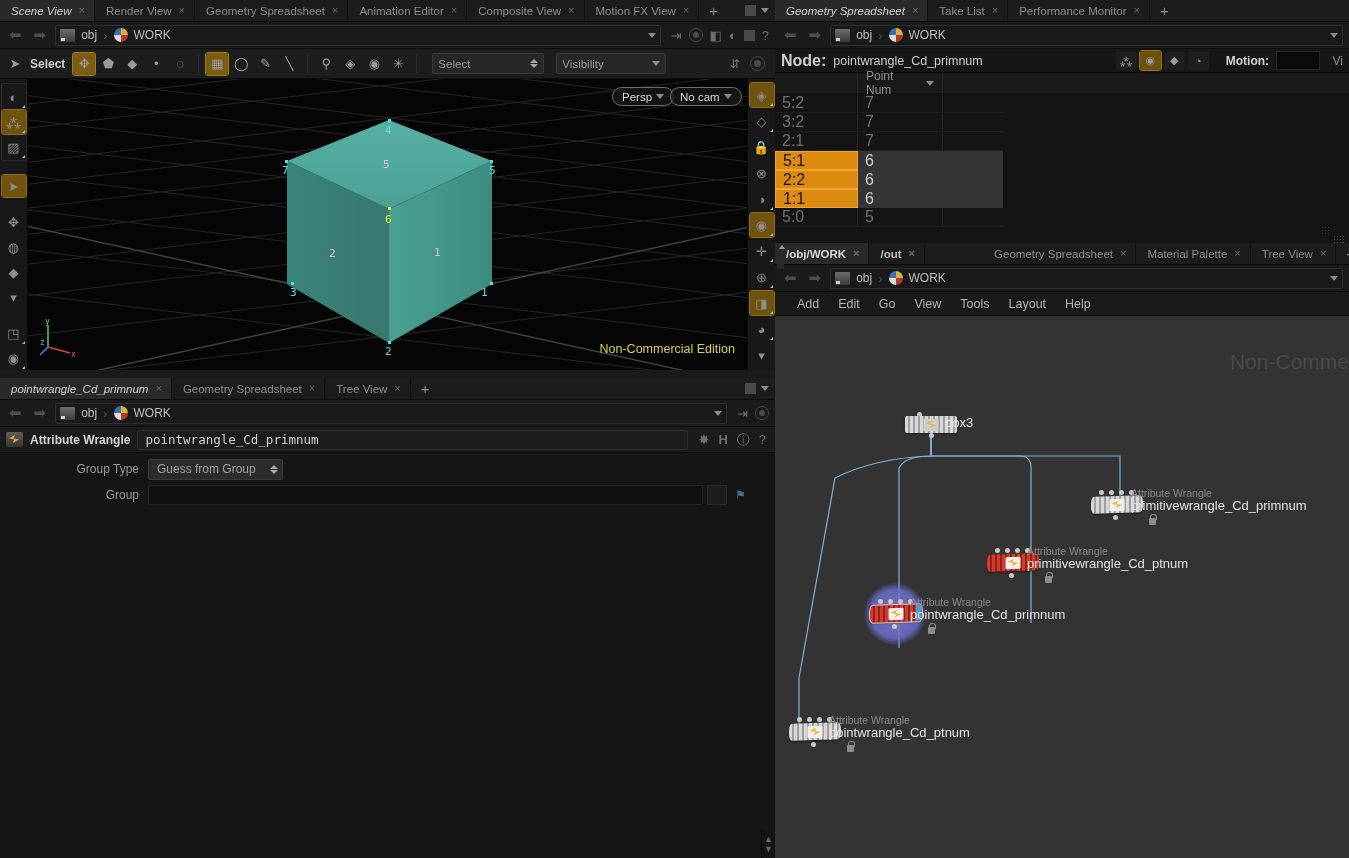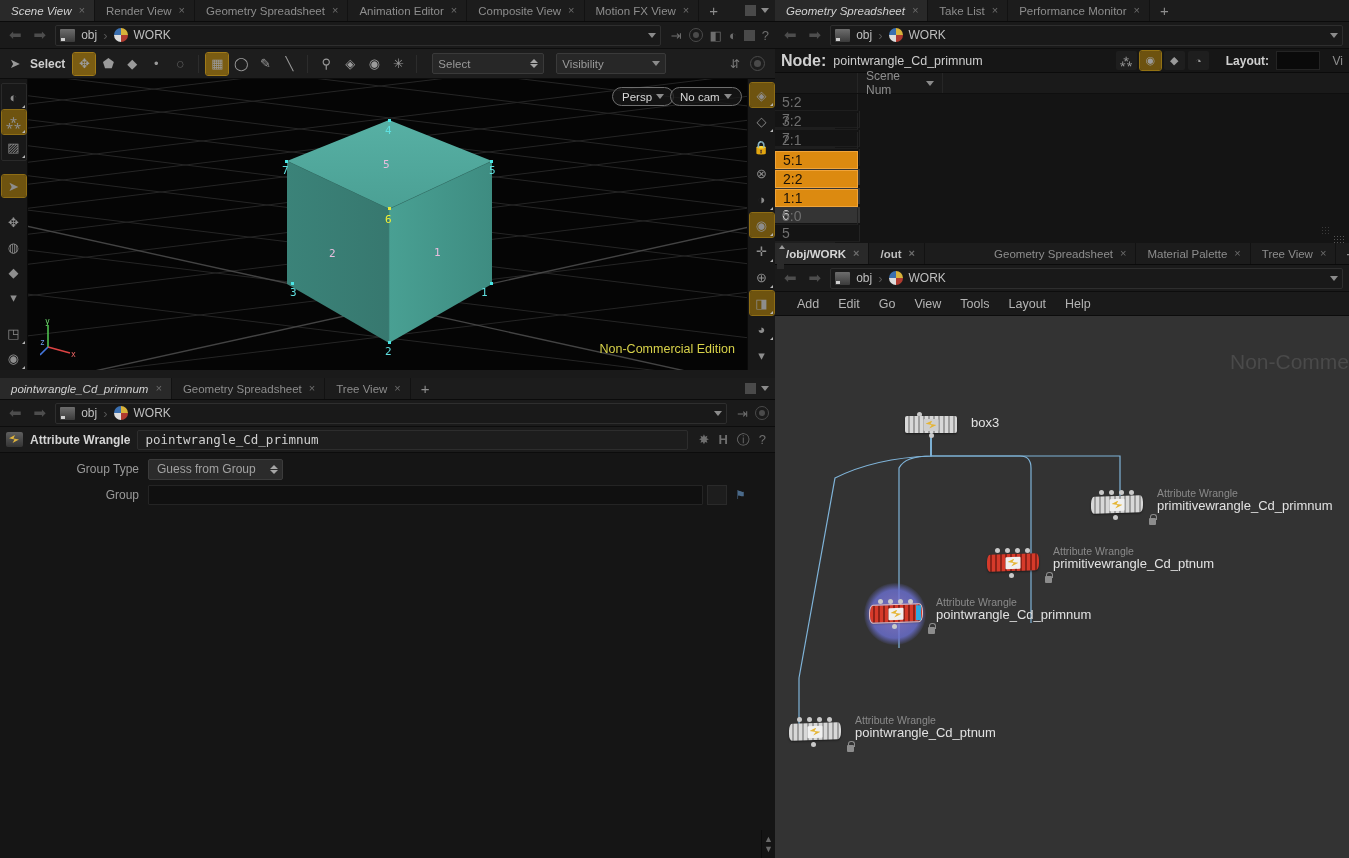--- a/index.html
+++ b/index.html
@@ -107,21 +107,21 @@
   .ss-noderow{height:24px;display:flex;align-items:center;gap:7px;padding:0 6px;background:#161616;border-bottom:1px solid #0b0b0b;}
   .ss-lbl{font-size:16px;font-weight:bold;color:#d0d0d0;}
   .ss-node{font-size:12.5px;color:#cdcdcd;}
   .ss-icons{display:flex;gap:3px;margin-left:126px;}
   .ss-ic{width:21px;height:19px;border-radius:2px;background:#1e1e1e;display:flex;align-items:center;justify-content:center;font-size:11px;color:#9a9a9a;}
   .ss-ic.sel{background:#6d520f;outline:1px solid #927113;}
   .ss-grouplbl{font-size:12px;font-weight:bold;color:#d0d0d0;margin-left:10px;}
   .ss-groupfield{width:212px;height:19px;background:#0a0a0a;border:1px solid #242424;}
   .ss-hdr{display:flex;height:21px;background:#1a1a1a;border-bottom:1px solid #0f0f0f;}
   .ss-hcell{border-right:1px solid #262626;display:flex;align-items:center;padding:0 8px;color:#8e8e8e;font-size:12px;gap:8px;}
-  .ss-row{display:flex;height:19px;font-size:14px;flex-direction:column;}
+  .ss-row{display:flex;height:19px;font-size:16px;}
   .ss-c0{width:83px;border-right:1px solid #232323;display:flex;align-items:center;padding-left:7px;color:#6f6f6f;border-bottom:1px solid #1e1e1e;}
   .ss-c1{width:85px;border-right:1px solid #232323;display:flex;align-items:center;padding-left:7px;color:#6f6f6f;border-bottom:1px solid #1e1e1e;}
   .ss-c2{width:60px;border-bottom:1px solid #1e1e1e;}
   .ss-row.hl .ss-c0{background:#dc8a10;color:#1a1208;border:1px solid #f0a43a;border-right:1px solid #f0a43a;}
   .ss-row.hl .ss-c1{background:#343434;color:#cfcfcf;border-bottom:none;border-right:none;}
   .ss-row.hl .ss-c2{background:#343434;border-bottom:none;}
   .ss-dots{position:absolute;right:18px;top:226px;width:10px;height:8px;background:radial-gradient(circle,#3a3a3a 1px,transparent 1px) 0 0/3px 3px;}
 
   
   #network{left:775px;top:243px;width:574px;height:615px;background:#333333;}
@@ -132,21 +132,21 @@
   .node-body{width:52px;height:17px;border-radius:2px;position:relative;
      background:repeating-linear-gradient(90deg,#d8d8d8 0 3px,#9e9e9e 3px 5px);
      box-shadow:0 1px 2px rgba(0,0,0,.5);}
   .node-body.red{background:repeating-linear-gradient(90deg,#d63a2a 0 3px,#8e2218 3px 5px);}
   .node-body.wavy{border-radius:3px/7px; transform:skewY(-2deg);}
   .node-body .glyph{position:absolute;left:50%;top:50%;transform:translate(-50%,-50%);width:15px;height:12px;background:#f0f0f0;border-radius:1px;}
   .node-body .glyph:after{content:"";position:absolute;left:2px;top:2px;width:11px;height:8px;background:#e5b534;clip-path:polygon(0 42%,62% 0,46% 45%,100% 56%,34% 100%,56% 55%);}
   .node-body .blue{position:absolute;right:1px;top:1px;bottom:1px;width:5px;background:#2ea8e0;}
   .pins{position:absolute;display:flex;gap:5px;}
   .pin{width:5px;height:5px;border-radius:50%;background:#c9c9c9;}
-  .node-label{position:absolute;left:58px;top:-9px;white-space:nowrap;padding-left:8px;}
+  .node-label{position:absolute;left:40px;top:-9px;white-space:nowrap;}
   .nl-type{font-size:10.5px;color:#8a8a8a;line-height:12px;}
   .nl-name{font-size:13px;color:#e2e2e2;line-height:14px;}
   .lockico{position:absolute;left:58px;top:18px;width:7px;height:7px;background:#8c8c8c;border-radius:1px;}
   .lockico:before{content:"";position:absolute;left:1px;top:-4px;width:5px;height:5px;border:1.3px solid #8c8c8c;border-bottom:none;border-radius:3px 3px 0 0;}
   .sel-halo{position:absolute;width:62px;height:62px;border-radius:50%;background:radial-gradient(circle,#8f7fd8 0%,#6a6fcf 55%,rgba(90,96,190,0) 72%);opacity:.82;}
   .boxnode .glyph{background:transparent;}
   .net-topnub{position:absolute;left:2px;top:0px;width:7px;height:26px;background:#2a2a2a;}
   .nub-tri{position:absolute;left:2px;top:2px;width:0;height:0;border-left:3px solid transparent;border-right:3px solid transparent;border-bottom:4px solid #9a9a9a;}
   .net-dots{position:absolute;right:4px;top:-8px;width:12px;height:8px;background:radial-gradient(circle,#555 1px,transparent 1px) 0 0/3px 3px;}
 
@@ -493,29 +493,29 @@
 
   <div class="ss-noderow">
     <span class="ss-lbl">Node:</span>
     <span class="ss-node">pointwrangle_Cd_primnum</span>
     <div class="ss-icons">
       <span class="ss-ic">⁂</span>
       <span class="ss-ic sel">◉</span>
       <span class="ss-ic">◆</span>
       <span class="ss-ic">◔</span>
     </div>
-    <span class="ss-grouplbl">Layout:</span>
+    <span class="ss-grouplbl">Motion:</span>
     <div class="ss-groupfield"></div>
     <span style="color:#8e8e8e;font-size:12px;margin-left:6px;">Vi</span>
   </div>
 
   <div class="ss-hdr">
     <div class="ss-hcell" style="width:83px;"></div>
     <div class="ss-hcell" style="width:85px;">
-      <span>Scene Num</span>
+      <span>Point Num</span>
       <span class="caret"></span>
     </div>
     <div class="ss-hcell" style="flex:1;border-right:none;"></div>
   </div>
 
   <div id="ss-rows">
       <div class="ss-row">
         <div class="ss-c0">5:2</div>
         <div class="ss-c1">7</div>
         <div class="ss-c2"></div>

